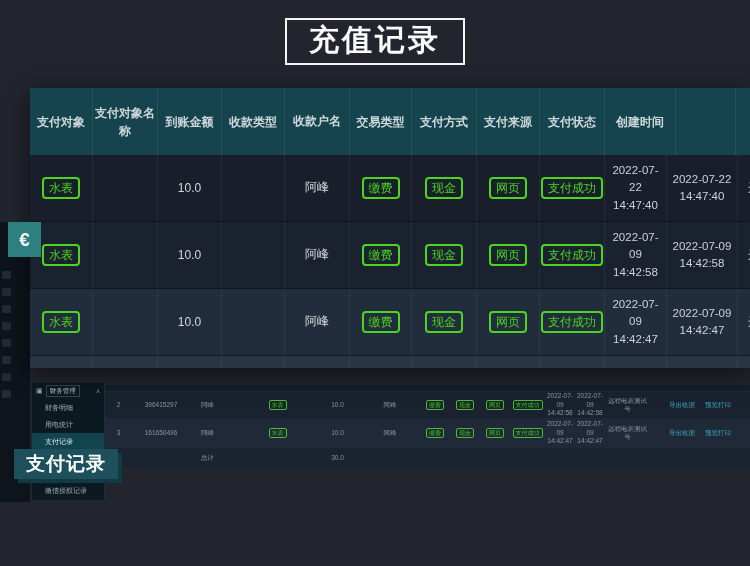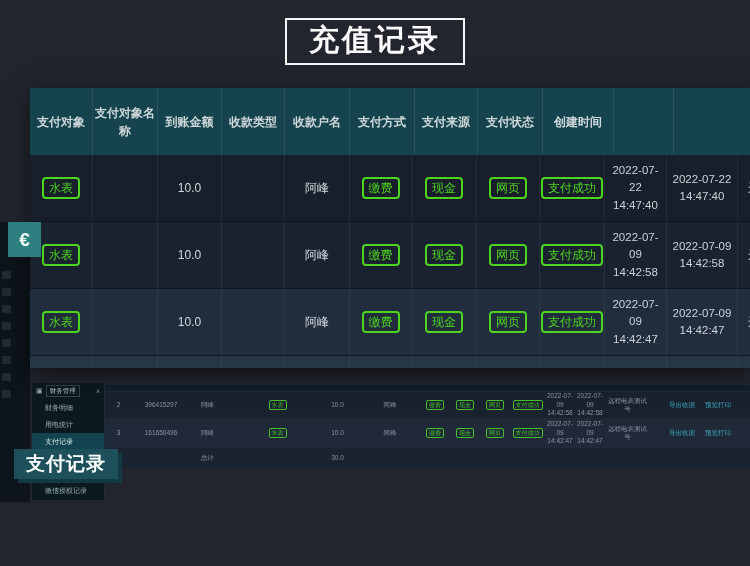--- a/index.html
+++ b/index.html
@@ -93,21 +93,21 @@
     border-right:1px solid rgba(255,255,255,0.08);
   }
   .mt-r { height:67px; }
   .mt-r1 { background:#181f2b; } .mt-r2 { background:#1a2230; } .mt-r3 { background:#212d3c; }
   .mt-sum { height:36px; background:#273645; }
   .mt-c {
     flex:none; display:flex; align-items:center; justify-content:center;
     text-align:center; border-right:1px solid rgba(150,165,180,0.10);
     font-size:12px; color:#d3d8de; line-height:1.5; padding:2px;
   }
-  .c0{width:63px;} .c1{width:65px;} .c2{width:64px;} .c3{width:63px;} .c4{width:65px;}
+  .c0{width:63px;} .c1{width:65px;} .c2{width:64px;} .c3{width:63px;} .c4{width:65px;font-family:Liberation Mono, monospace;}
   .c5{width:62px;} .c6{width:65px;text-align:center;} .c7{width:63px;} .c8{width:65px;} .c9{width:62px;}
   .c10{width:71px;} .c11{width:60px;}
   .mt-r { border-bottom:1px solid rgba(10,14,20,0.6); }
   .badge {
     display:inline-block; border:2px solid #4cd41e; color:#4cd41e;
     border-radius:4px; padding:2px 5px; font-size:12px; line-height:14px;
     white-space:nowrap;
   }
   .ts { font-size:11.5px; color:#ccd2da; word-break:normal; overflow-wrap:break-word; width:100%; }
   .remark-cell { white-space:nowrap; justify-content:flex-start; padding-left:10px; overflow:hidden; }
@@ -208,20 +208,21 @@
   </div>
 </div>
 
 <div class="main-table">
   <div class="mt-row mt-header">
     <div class="mt-c c0">支付对象</div>
     <div class="mt-c c1">支付对象名称</div>
     <div class="mt-c c2">到账金额</div>
     <div class="mt-c c3">收款类型</div>
     <div class="mt-c c4">收款户名</div>
+    <div class="mt-c c5">交易类型</div>
     <div class="mt-c c6">支付方式</div>
     <div class="mt-c c7">支付来源</div>
     <div class="mt-c c8">支付状态</div>
     <div class="mt-c c10">创建时间</div>
     <div class="mt-c c11"></div>
   </div>
 
   <div class="mt-row mt-r mt-r1">
     <div class="mt-c c0">
         <span class="badge">水表</span>

